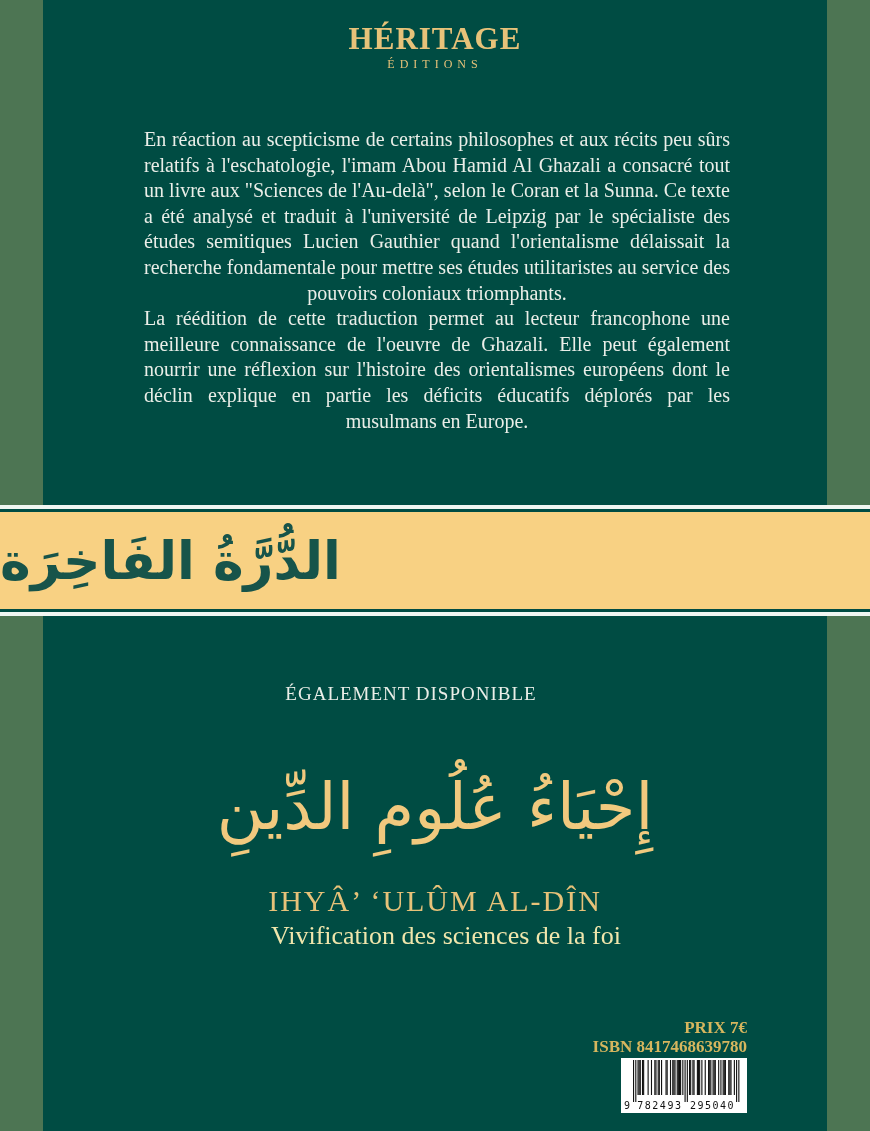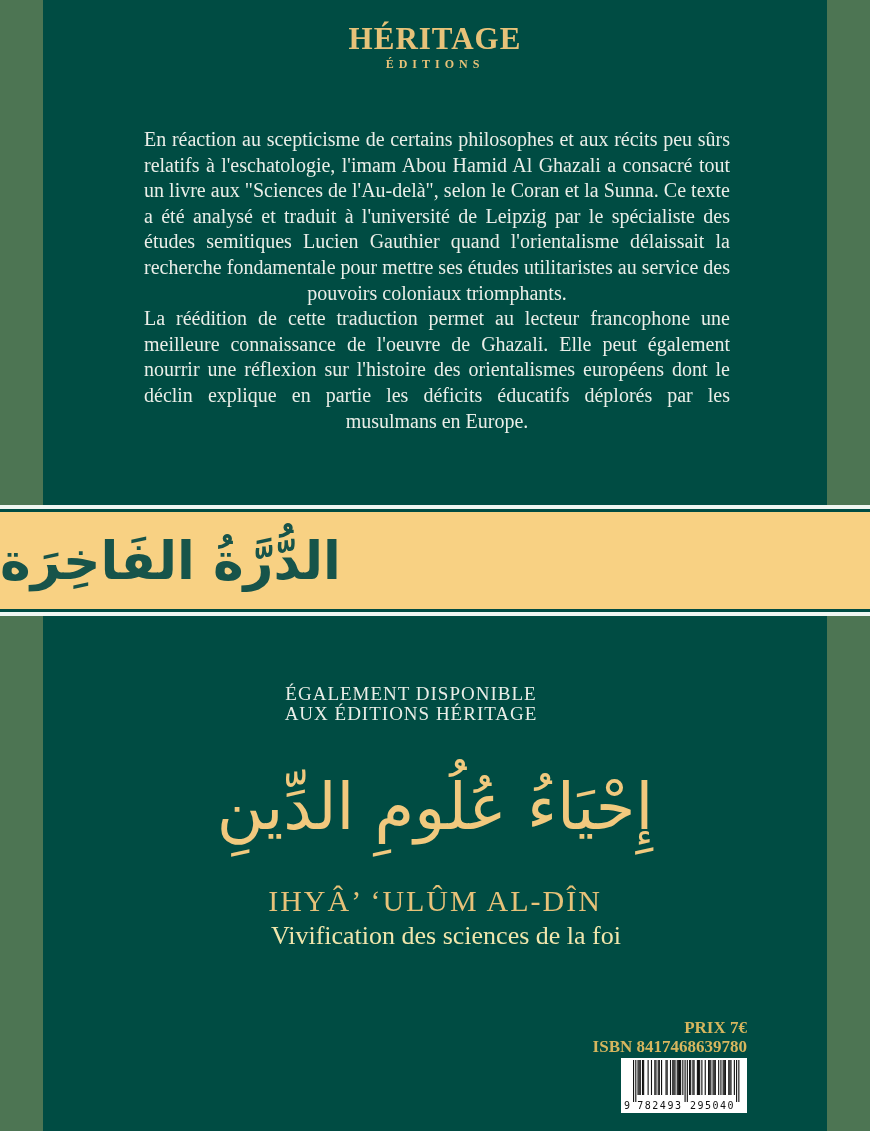--- a/index.html
+++ b/index.html
@@ -22,21 +22,21 @@
     background:var(--cover-green);
     font-family:"Liberation Serif", serif;
     overflow:hidden;
   }
   .edge{position:absolute;top:0;bottom:0;width:43px;background:var(--edge-green);}
   .edge.left{left:0;}
   .edge.right{right:0;}
 
   .logo{position:absolute;top:22px;left:43px;width:784px;text-align:center;color:var(--gold);}
   .logo .name{font-size:31px;font-weight:700;letter-spacing:1px;line-height:34px;}
-  .logo .sub{font-size:12px;font-weight:700;letter-spacing:5px;line-height:14px;margin-top:1px;}
+  .logo .sub{font-size:12px;font-weight:400;letter-spacing:5px;line-height:14px;margin-top:1px;}
 
   .blurb{
     position:absolute;top:127px;left:144px;width:586px;
     color:var(--body-text);font-size:20px;line-height:25.6px;
     text-align:justify;text-align-last:center;
   }
   .blurb p{margin:0;}
 
   .band{position:absolute;top:505px;left:0;width:870px;}
   .band .rule{height:4px;background:var(--band-rule);}
@@ -100,21 +100,20 @@
   <div class="gap"></div>
   <div class="field">
     <div class="calligraphy">الدُّرَّةُ الفَاخِرَة</div>
   </div>
   <div class="gap"></div>
   <div class="rule"></div>
 </div>
 
 <div class="also">
   <div>ÉGALEMENT DISPONIBLE</div>
-  <div>AUX ÉDITIONS HÉRITAGE</div>
 </div>
 
 <div class="featured-arabic">إِحْيَاءُ عُلُومِ الدِّينِ</div>
 <div class="featured-title">IHYÂ’ ‘ULÛM AL-DÎN</div>
 <div class="featured-subtitle">Vivification des sciences de la foi</div>
 
 <div class="commerce">
   <div class="price">PRIX 7€</div>
   <div class="isbn">ISBN 8417468639780</div>
   <div class="barcode-box">

